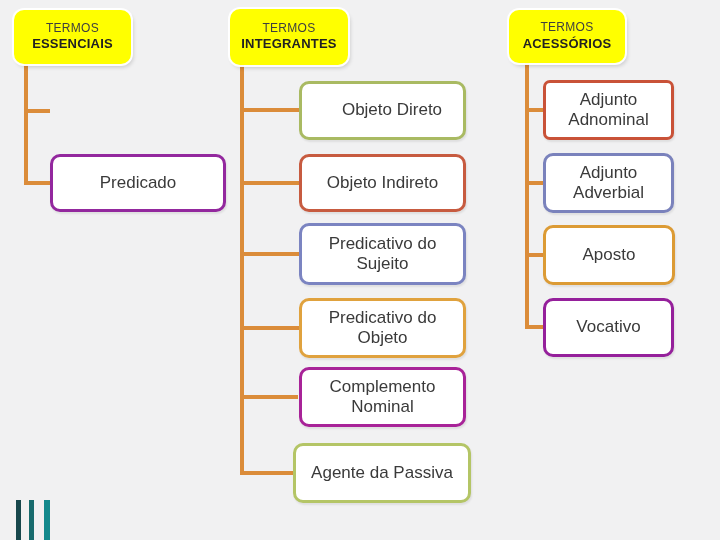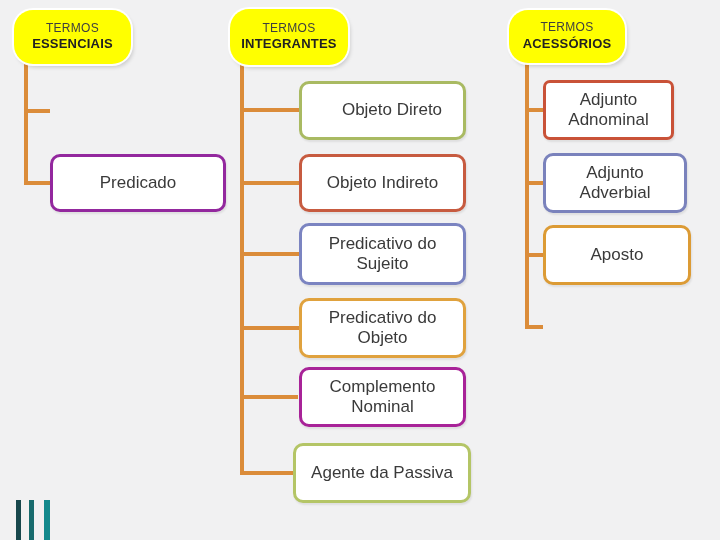--- a/index.html
+++ b/index.html
@@ -8,21 +8,21 @@
     background:#F1F1F2;
     font-family:"Liberation Sans", sans-serif;
   }
   
   .vline { position:absolute; width:4px; }
   .hline { position:absolute; height:4px; }
   
   .hdr {
     position:absolute; display:flex; flex-direction:column;
     align-items:center; justify-content:center; text-align:center;
-    border-radius:19px; line-height:1.3;
+    border-radius:10px; line-height:1.3;
     box-shadow: 0 0 0 2px rgba(255,255,255,.95), 2px 3px 4px rgba(0,0,0,.18);
   }
   .hdr .l1 { font-size:12px; color:#3F3F3F; letter-spacing:.3px; }
   .hdr .l2 { font-size:13px; font-weight:bold; color:#222; letter-spacing:.2px; }
   
   .node {
     position:absolute; box-sizing:border-box;
     background:#FFFFFF; border:3.5px solid #888; border-radius:10px;
     display:flex; align-items:center; justify-content:center; text-align:center;
     font-size:17px; color:#3A3A3A; line-height:1.18; padding:2px 10px;
@@ -86,24 +86,27 @@
   <div class="node" style="left: 299px; top: 367px; width: 167px; height: 60px; border-color: rgb(168, 35, 152);">
     <span>Complemento Nominal</span>
   </div>
   <div class="node" style="left: 293px; top: 443px; width: 178px; height: 60px; border-color: rgb(180, 197, 102);">
     <span>Agente da Passiva</span>
   </div>
 
   <div class="node" style="left: 543px; top: 80px; width: 131px; height: 60px; border-color: rgb(201, 82, 56); border-radius: 7px;">
     <span>Adjunto Adnominal</span>
   </div>
-  <div class="node" style="left: 543px; top: 153px; width: 144px; height: 60px; border-color: rgb(122, 130, 188);">
+  <div class="node" style="left: 543px; top: 153px; width: 131px; height: 60px; border-color: rgb(122, 130, 188);">
     <span>Adjunto Adverbial</span>
   </div>
-  <div class="node" style="left: 543px; top: 225px; width: 148px; height: 60px; border-color: rgb(220, 155, 53);">
+  <div class="node" style="left: 543px; top: 225px; width: 132px; height: 60px; border-color: rgb(220, 155, 53);">
     <span>Aposto</span>
+  </div>
+  <div class="node" style="left: 543px; top: 298px; width: 131px; height: 59px; border-color: rgb(149, 32, 155);">
+    <span>Vocativo</span>
   </div>
 
   <div class="bar" style="left: 16px; width: 5px; background-color: rgb(23, 71, 76);"></div>
   <div class="bar" style="left: 29px; width: 5px; background-color: rgb(24, 107, 109);"></div>
   <div class="bar" style="left: 44px; width: 6px; background-color: rgb(20, 138, 141);"></div>
 
 </div>
 
 </body></html>

